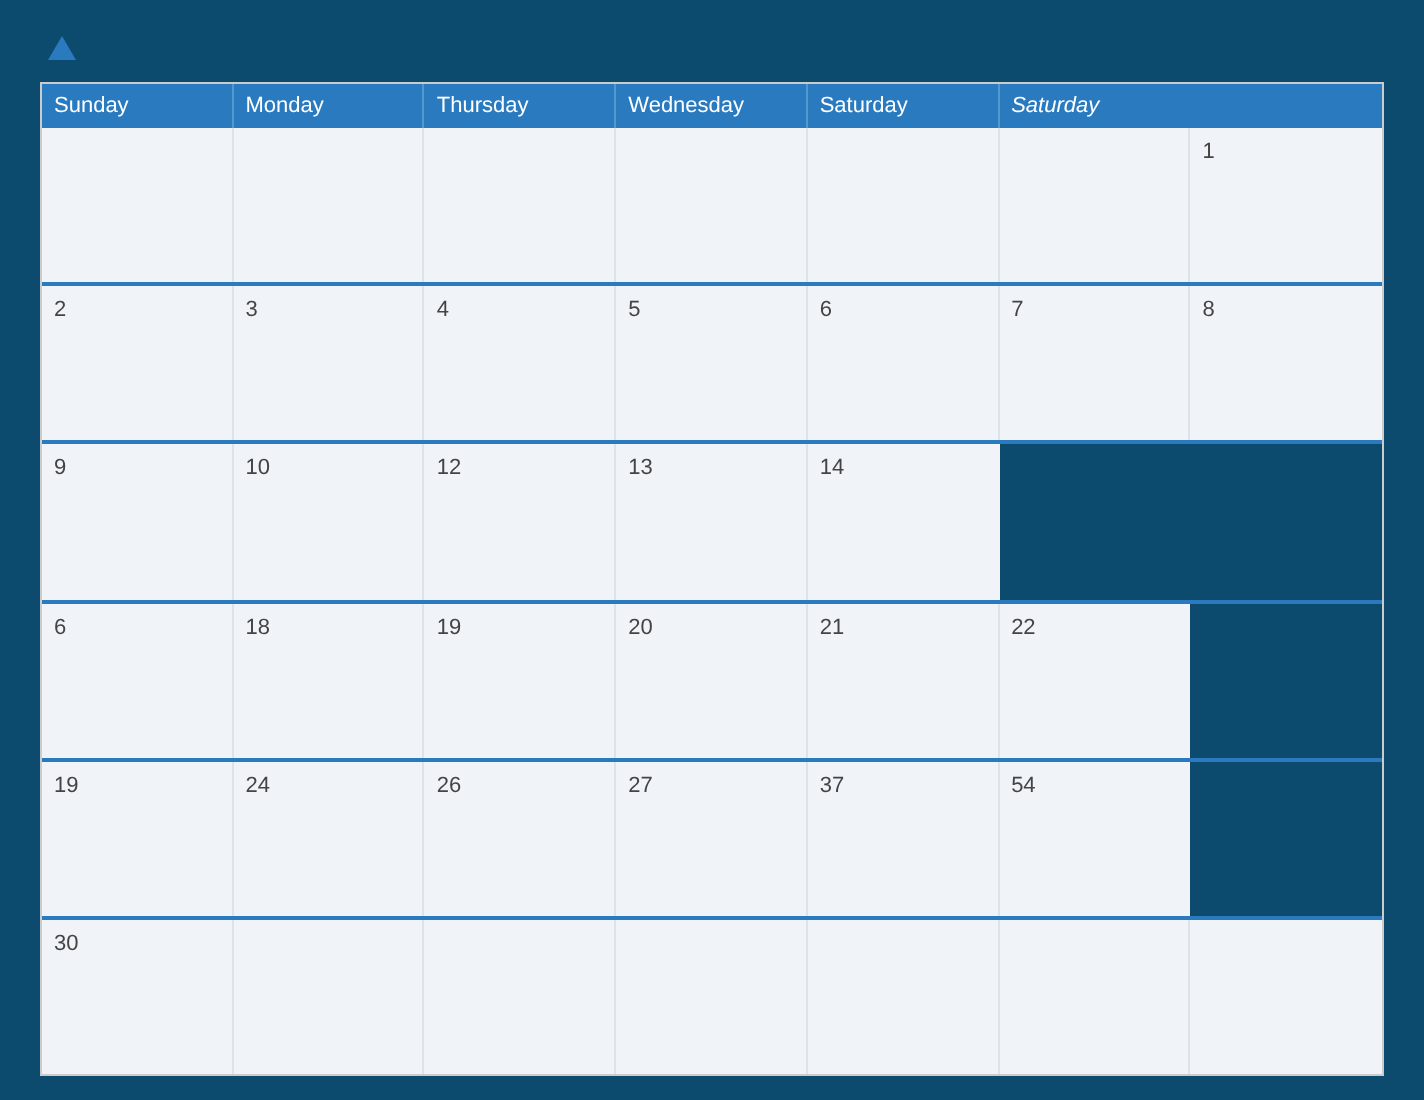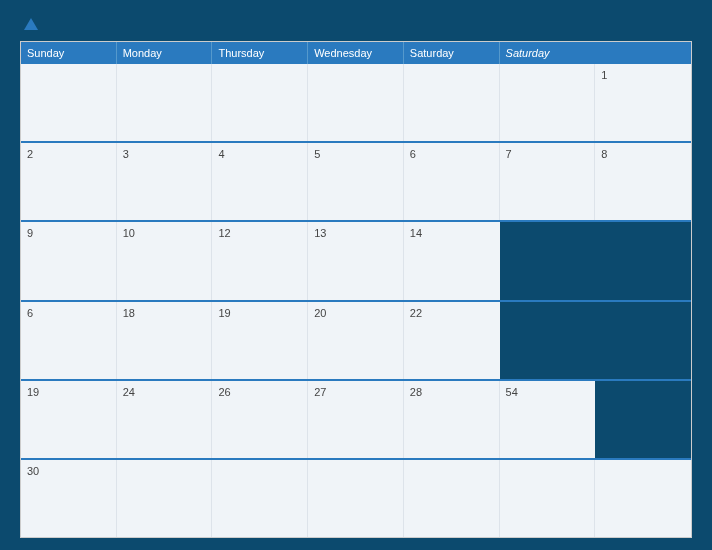--- a/index.html
+++ b/index.html
@@ -177,28 +177,29 @@
           <div class="cal-cell"><span class="day-num">10</span></div>
           <div class="cal-cell"><span class="day-num">12</span></div>
           <div class="cal-cell"><span class="day-num">13</span></div>
           <div class="cal-cell"><span class="day-num">14</span></div>
         </div>
         <div class="cal-row">
           <div class="cal-cell"><span class="day-num">6</span></div>
           <div class="cal-cell"><span class="day-num">18</span></div>
           <div class="cal-cell"><span class="day-num">19</span></div>
           <div class="cal-cell"><span class="day-num">20</span></div>
+          <div class="cal-cell"><span class="day-num">21</span></div>
           <div class="cal-cell"><span class="day-num">22</span></div>
         </div>
         <div class="cal-row">
           <div class="cal-cell"><span class="day-num">19</span></div>
           <div class="cal-cell"><span class="day-num">24</span></div>
           <div class="cal-cell"><span class="day-num">26</span></div>
           <div class="cal-cell"><span class="day-num">27</span></div>
-          <div class="cal-cell"><span class="day-num">28</span></div>
+          <div class="cal-cell"><span class="day-num">37</span></div>
           <div class="cal-cell"><span class="day-num">54</span></div>
         </div>
         <div class="cal-row">
           <div class="cal-cell"><span class="day-num">30</span></div>
           <div class="cal-cell empty"></div>
           <div class="cal-cell empty"></div>
           <div class="cal-cell empty"></div>
           <div class="cal-cell empty"></div>
           <div class="cal-cell empty"></div>
           <div class="cal-cell empty"></div>

